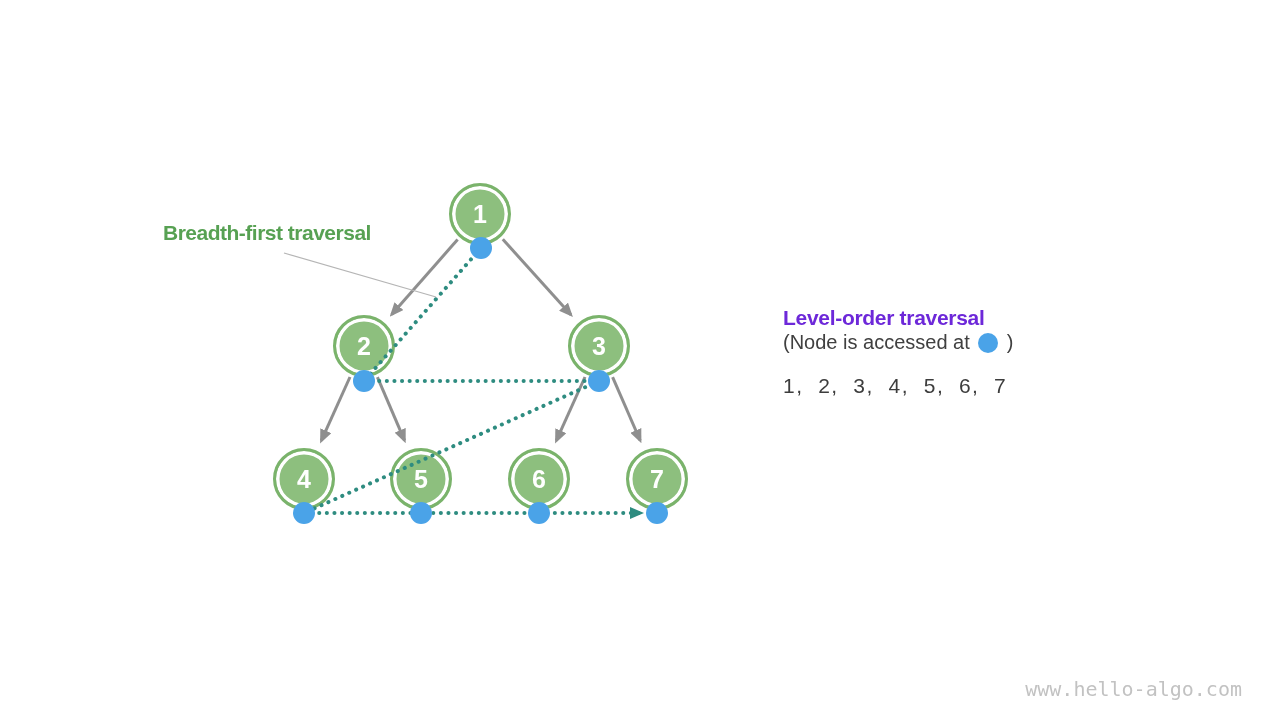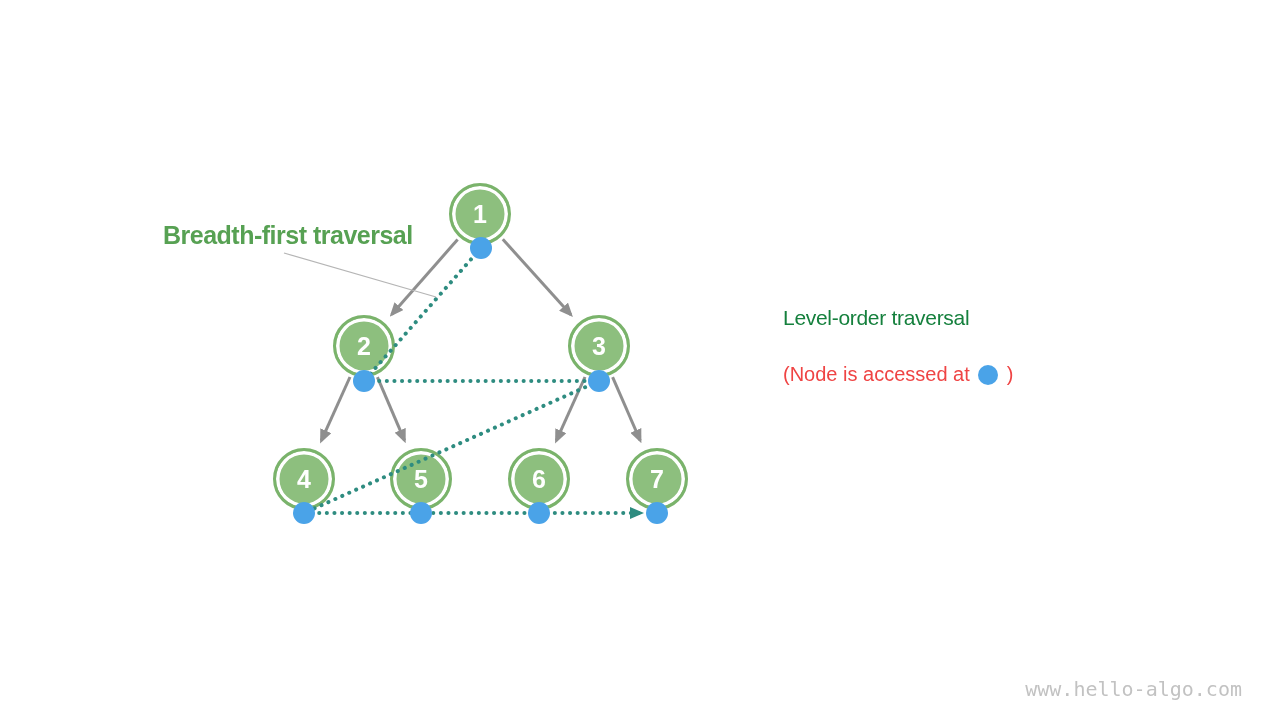--- a/index.html
+++ b/index.html
@@ -46,40 +46,40 @@
     width: 22px;
     height: 22px;
     border-radius: 50%;
     background: #4aa3e8;
   }
   .breadth-label {
     position: absolute;
     left: 163px;
     top: 221px;
     color: #57a153;
-    font-size: 25px;
+    font-size: 21px;
     font-weight: bold;
     letter-spacing: -0.5px;
     white-space: nowrap;
   }
   .panel {
     position: absolute;
     left: 783px;
     top: 306px;
     white-space: nowrap;
   }
   .panel-title {
-    color: #15803d;
+    color: #6d28d9;
     font-size: 21px;
-    font-weight: normal;
+    font-weight: bold;
     letter-spacing: -0.3px;
   }
   .panel-note {
-    margin-top: 33px;
-    color: #ef4444;
+    margin-top: 1px;
+    color: #404040;
     font-size: 20px;
     display: flex;
     align-items: center;
   }
   .note-dot {
     display: inline-block;
     width: 20px;
     height: 20px;
     border-radius: 50%;
     background: #4aa3e8;
@@ -166,17 +166,18 @@
 
   <div class="breadth-label">Breadth-first traversal</div>
 
   <div class="panel">
     <div class="panel-title">Level-order traversal</div>
     <div class="panel-note">
       <span>(Node is accessed at</span>
       <span class="note-dot"></span>
       <span>)</span>
     </div>
+    <div class="panel-sequence">1,  2,  3,  4,  5,  6,  7</div>
   </div>
 
   <div class="watermark">www.hello-algo.com</div>
 
 </div>
 
 </body></html>

